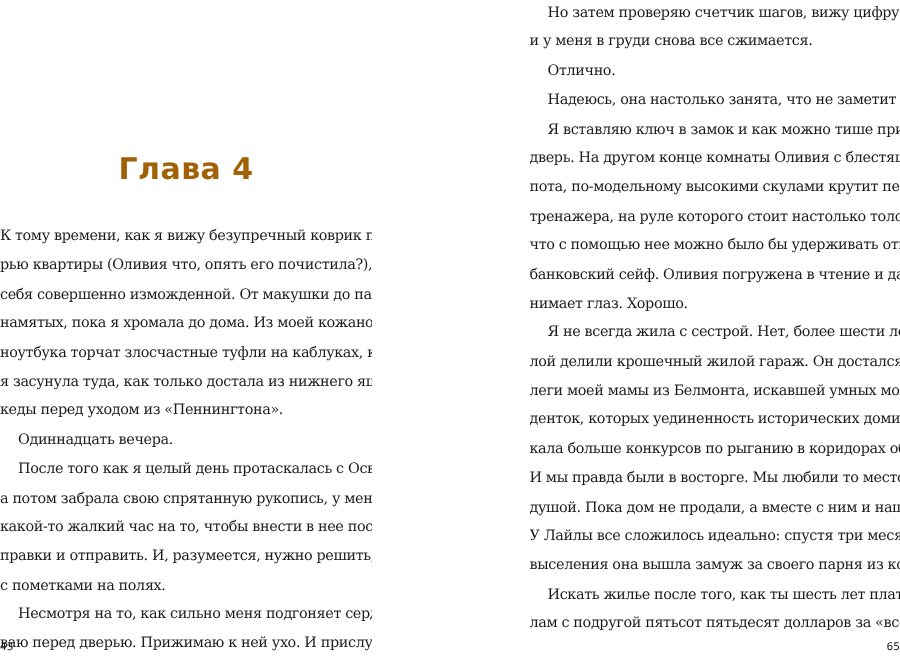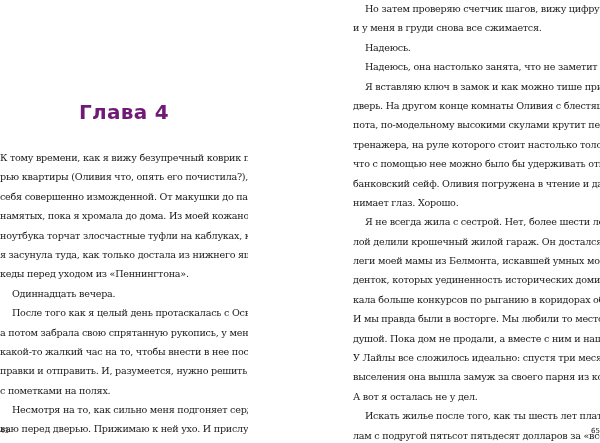--- a/index.html
+++ b/index.html
@@ -31,21 +31,21 @@
     .chapter-title {
       position: absolute;
       top: 100px;
       left: 0;
       width: 248px;
       text-align: center;
       font-family: "DejaVu Sans", "Liberation Sans", sans-serif;
       font-weight: bold;
       font-size: 20px;
       letter-spacing: 0.3px;
-      color: #701a75;
+      color: #a16207;
     }
     .body-text {
       position: absolute;
       left: 0;
       right: 0;
       font-size: 9.6px;
       line-height: 19.4px;
       letter-spacing: -0.25px;
     }
     .page-left .body-text { top: 148px; }
@@ -96,37 +96,36 @@
     <span class="line indent just">Изнутри раздается жужжание велотренажера. Одного.</span>
 
   </div>
   <div class="page-number">43</div>
 </div>
 
 <div class="page page-right">
   <div class="body-text">
     <span class="line indent just">Но затем проверяю счетчик шагов, вижу цифру 6670,</span>
     <span class="line last">и у меня в груди снова все сжимается.</span>
-    <span class="line indent last">Надеюсь.</span>
+    <span class="line indent last">Отлично.</span>
     <span class="line indent last">Надеюсь, она настолько занята, что не заметит меня.</span>
     <span class="line indent just">Я вставляю ключ в замок и как можно тише приоткрываю</span>
     <span class="line just">дверь. На другом конце комнаты Оливия с блестящими от</span>
     <span class="line just">пота, по-модельному высокими скулами крутит педали вело-</span>
     <span class="line just">тренажера, на руле которого стоит настолько толстая книга,</span>
     <span class="line just">что с помощью нее можно было бы удерживать открытым</span>
     <span class="line just">банковский сейф. Оливия погружена в чтение и даже не под-</span>
     <span class="line last">нимает глаз. Хорошо.</span>
     <span class="line indent just">Я не всегда жила с сестрой. Нет, более шести лет мы с Лай-</span>
     <span class="line just">лой делили крошечный жилой гараж. Он достался нам от кол-</span>
     <span class="line just">леги моей мамы из Белмонта, искавшей умных молодых сту-</span>
     <span class="line just">денток, которых уединенность исторических домиков привле-</span>
     <span class="line just">кала больше конкурсов по рыганию в коридорах общежития.</span>
     <span class="line just">И мы правда были в восторге. Мы любили то место всей</span>
     <span class="line just">душой. Пока дом не продали, а вместе с ним и наш гараж.</span>
     <span class="line just">У Лайлы все сложилось идеально: спустя три месяца после</span>
     <span class="line just">выселения она вышла замуж за своего парня из колледжа.</span>
-    <span class="line last">А вот я осталась не у дел.</span>
     <span class="line indent just">Искать жилье после того, как ты шесть лет платила попо-</span>
     <span class="line just">лам с подругой пятьсот пятьдесят долларов за «все вклю-</span>
 
   </div>
   <div class="page-number">65</div>
 </div>
 
 </body></html>

